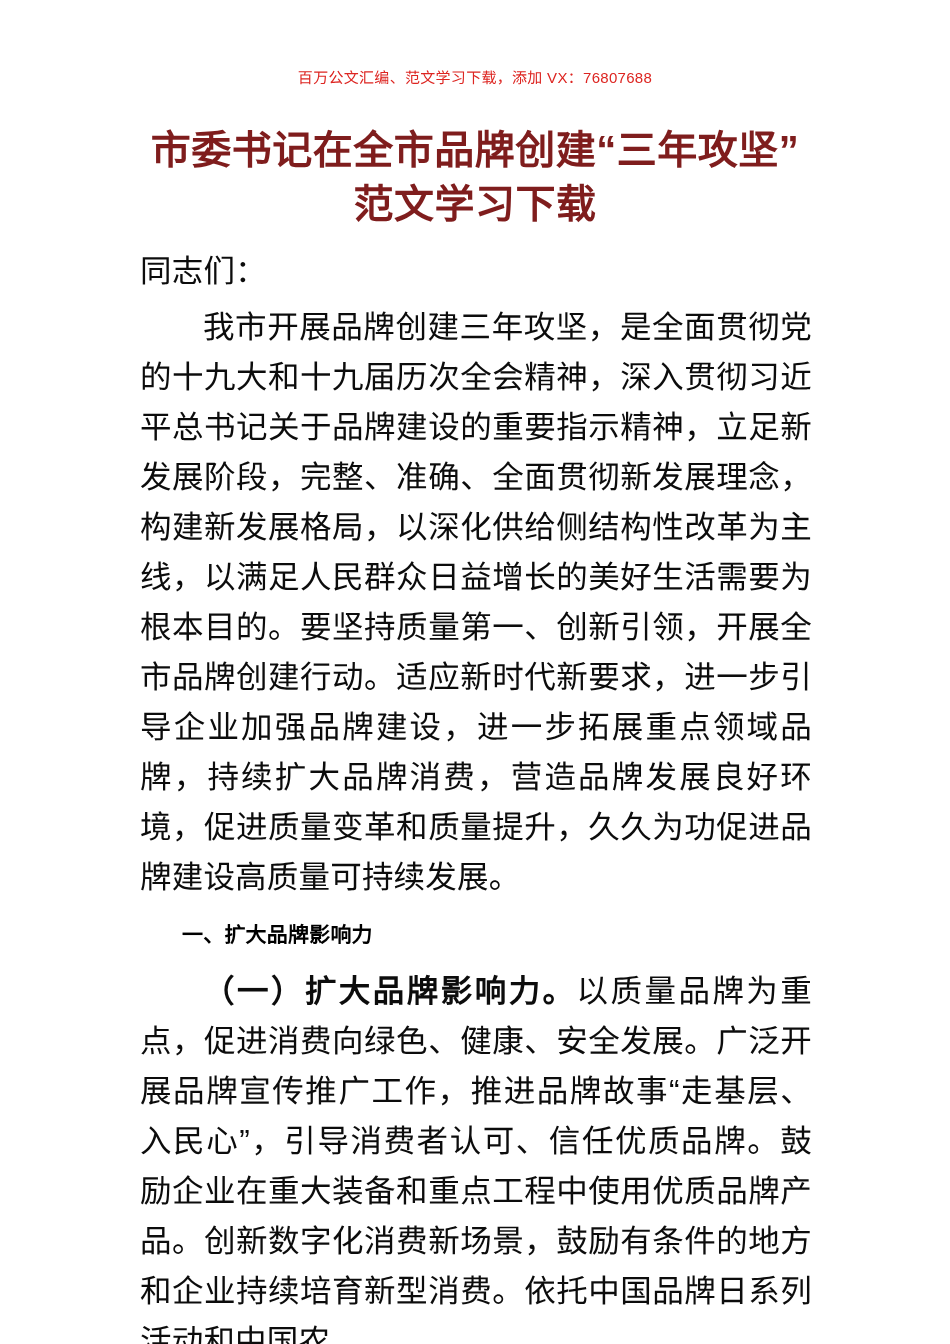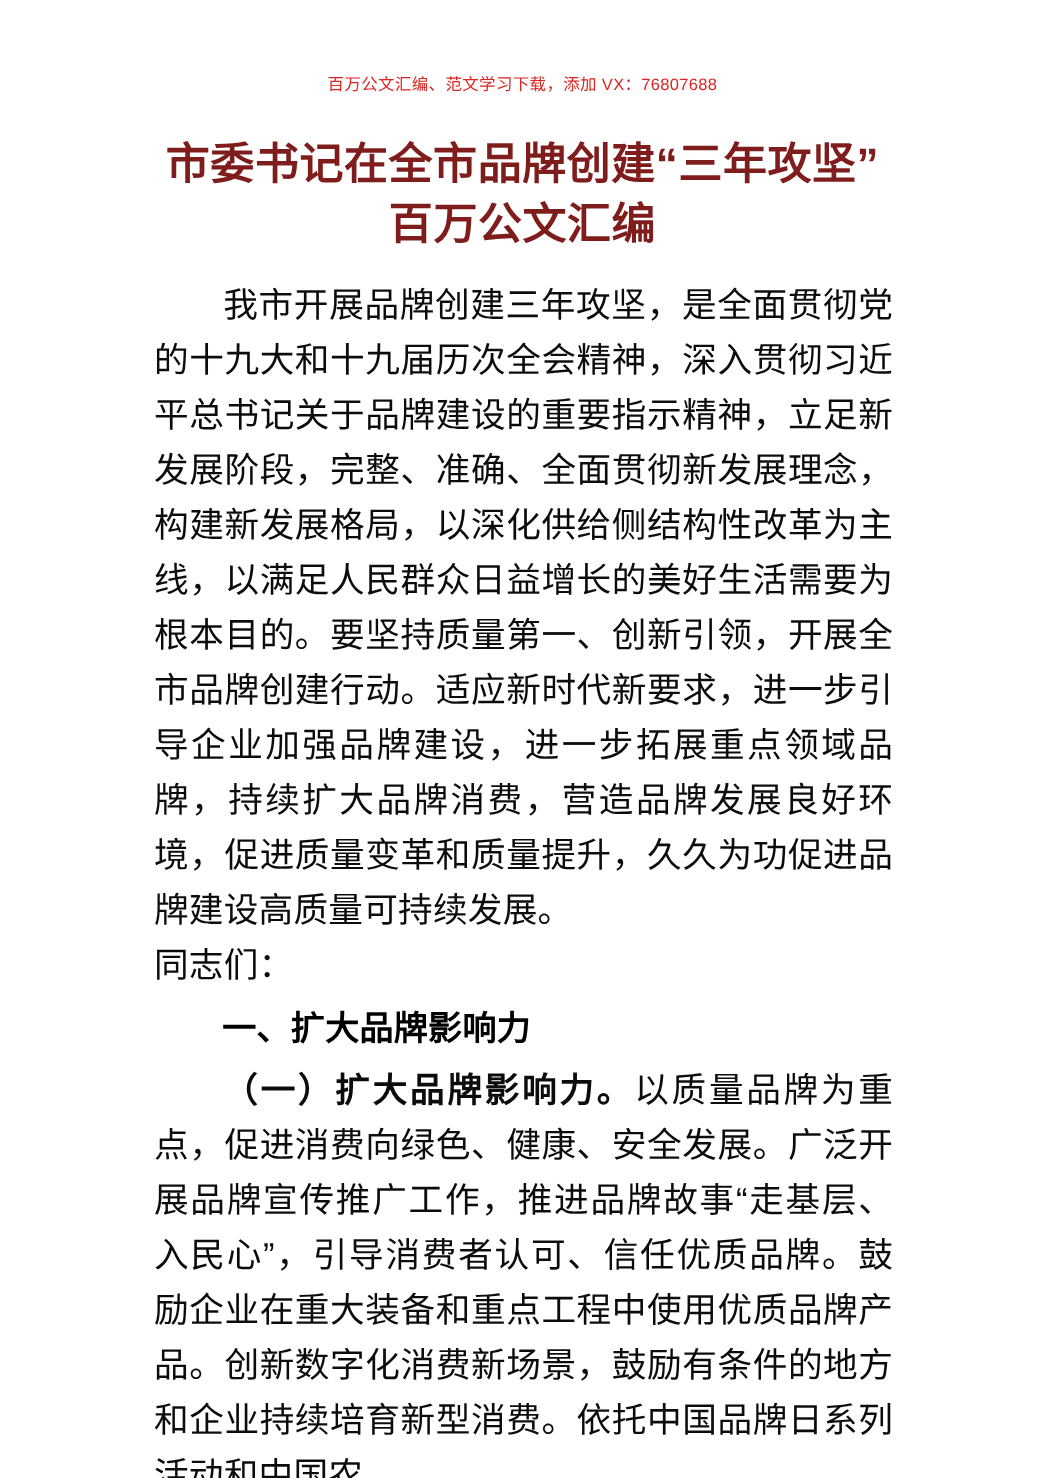--- a/index.html
+++ b/index.html
@@ -83,21 +83,21 @@
 
   .para.indent {
     text-indent: 2em;
   }
 
   .para.body-para {
     margin-top: 6px;
   }
 
   .heading-1 {
-    font-size: 31px;
+    font-size: 21px;
     line-height: 50px;
     font-weight: 700;
     text-indent: 2em;
     letter-spacing: 0.2px;
     color: #000000;
     margin: 8px 0 4px 0;
     text-align: left;
     font-family: "Liberation Sans", "DejaVu Sans", sans-serif;
   }
 
@@ -111,28 +111,28 @@
 </style>
 </head>
 <body>
 
 <div class="page">
 
   <div class="promo-banner">百万公文汇编、范文学习下载，添加 VX：76807688</div>
 
   <div class="doc-title">
     <div>市委书记在全市品牌创建“三年攻坚”</div>
-    <div>百万公文汇编</div>
+    <div>范文学习下载</div>
   </div>
 
   <div class="body-block">
 
+    <p class="para salutation">同志们：</p>
+
     <p class="para indent body-para">我市开展品牌创建三年攻坚，是全面贯彻党的十九大和十九届历次全会精神，深入贯彻习近平总书记关于品牌建设的重要指示精神，立足新发展阶段，完整、准确、全面贯彻新发展理念，构建新发展格局，以深化供给侧结构性改革为主线，以满足人民群众日益增长的美好生活需要为根本目的。要坚持质量第一、创新引领，开展全市品牌创建行动。适应新时代新要求，进一步引导企业加强品牌建设，进一步拓展重点领域品牌，持续扩大品牌消费，营造品牌发展良好环境，促进质量变革和质量提升，久久为功促进品牌建设高质量可持续发展。</p>
-
-    <p class="para salutation">同志们：</p>
 
     <p class="heading-1">一、扩大品牌影响力</p>
 
     <p class="para indent body-para tail-cut"><span class="lead-bold">（一）扩大品牌影响力。</span><span>以质量品牌为重点，促进消费向绿色、健康、安全发展。广泛开展品牌宣传推广工作，推进品牌故事“走基层、入民心”，引导消费者认可、信任优质品牌。鼓励企业在重大装备和重点工程中使用优质品牌产品。创新数字化消费新场景，鼓励有条件的地方和企业持续培育新型消费。依托中国品牌日系列活动和中国农</span></p>
 
   </div>
 
 </div>
 
 </body></html>

